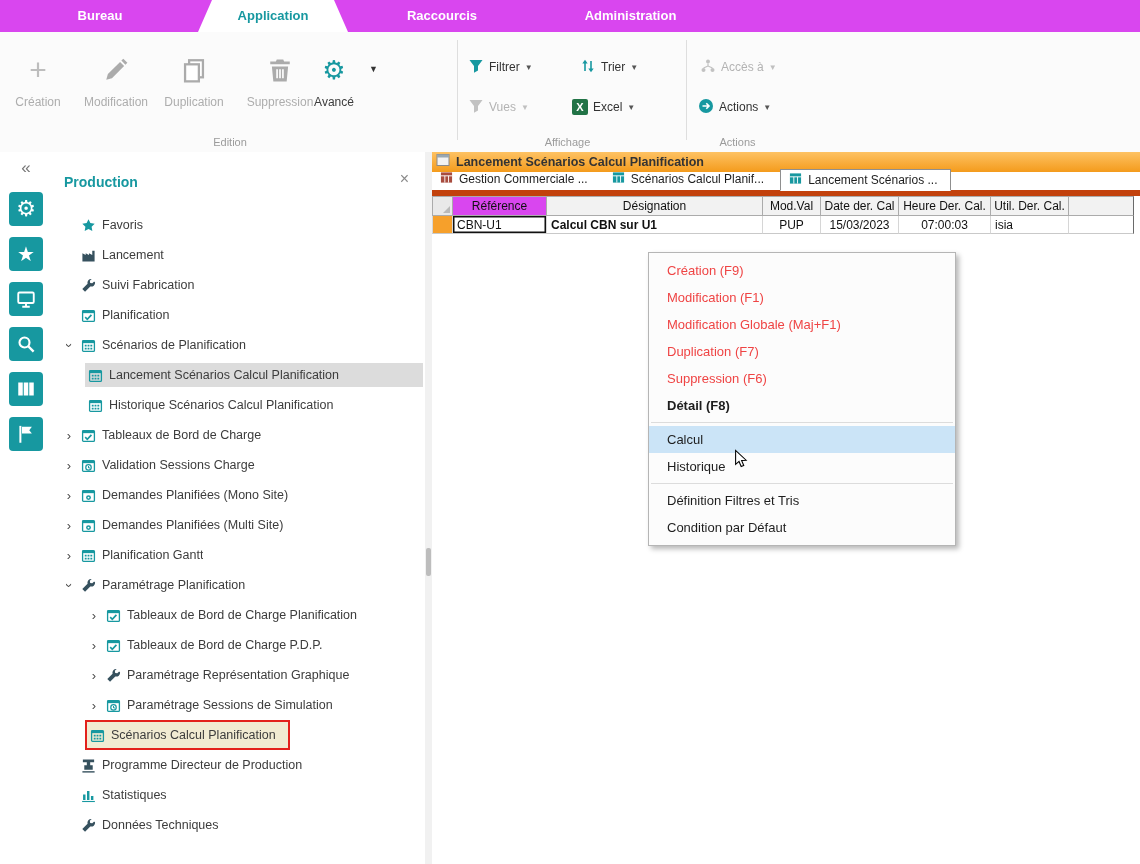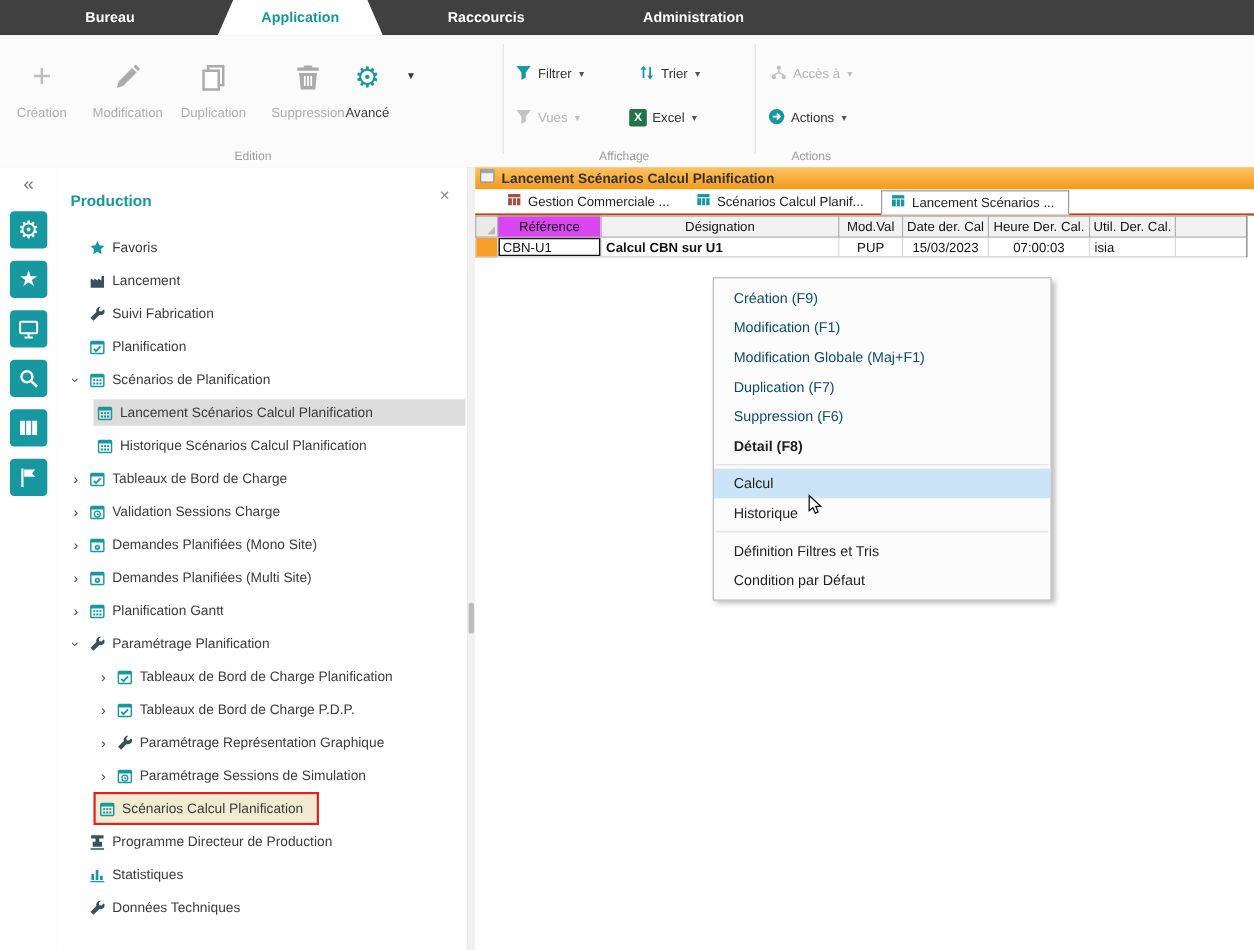--- a/index.html
+++ b/index.html
@@ -1,20 +1,20 @@
 <!DOCTYPE html>
 <html><head>
 <meta charset="utf-8">
 <style>
   html,body{margin:0;padding:0;}
   body{width:1140px;height:864px;position:relative;overflow:hidden;background:#fff;
        font-family:"Liberation Sans",sans-serif;color:#222;}
 
   
-  .menubar{position:absolute;top:0;left:0;width:1140px;height:32px;background:#404040;}
+  .menubar{position:absolute;top:0;left:0;width:1140px;height:32px;background:#d946ef;}
   .mtab{position:absolute;top:0;height:32px;line-height:32px;text-align:center;
         color:#fff;font-weight:bold;font-size:13px;cursor:default;}
   .mtab.active{background:#fff;color:#1798A0;
         clip-path:polygon(14px 0,calc(100% - 14px) 0,100% 100%,0 100%);}
 
   
   .ribbon{position:absolute;top:32px;left:0;width:1140px;height:120px;background:#FBFBFB;
           border-bottom:1px solid #D9D9D9;}
   .big-btn{position:absolute;top:16px;height:78px;text-align:center;}
   .big-btn .bicon{height:44px;display:flex;align-items:center;justify-content:center;}
@@ -61,22 +61,22 @@
   
   .vscroll{position:absolute;top:152px;left:425px;width:7px;bottom:0;background:#F1F1F1;}
   .vthumb{position:absolute;top:396px;left:1px;width:5px;height:28px;background:#BDBDBD;border-radius:2px;}
 
   
   .content{position:absolute;top:152px;left:432px;width:708px;bottom:0;background:#fff;}
   .titlebar{position:absolute;top:0;left:0;right:0;height:20px;
             background:linear-gradient(#FEC263,#F49B1C);display:flex;align-items:center;
             padding-left:4px;gap:6px;box-sizing:border-box;}
   .ttext{font-size:12.5px;font-weight:bold;color:#333;}
-  .tabsrow{position:absolute;top:20px;left:0;right:0;height:24px;border-bottom:2px solid #c2410c;
-           display:flex;align-items:flex-end;padding-left:21px;gap:4px;box-sizing:border-box;}
+  .tabsrow{position:absolute;top:20px;left:0;right:0;height:24px;border-bottom:6px solid #c2410c;
+           display:flex;align-items:flex-end;padding-left:0;gap:4px;box-sizing:border-box;}
   .dtab{display:flex;align-items:center;gap:6px;font-size:12px;color:#1d1d1d;
         padding:3px 12px 3px 8px;height:22px;box-sizing:border-box;white-space:nowrap;cursor:default;}
   .dtab.active{border:1px solid #8F8F8F;border-bottom-color:#fff;background:#fff;position:relative;top:1px;}
 
   .grid{position:absolute;top:44px;left:0;}
   .hrow,.drow{display:flex;}
   .hc{box-sizing:border-box;height:20px;background:#F2F2F2;border:1px solid #ABABAB;border-right:none;
       font-size:12px;display:flex;align-items:center;justify-content:center;color:#111;white-space:nowrap;overflow:hidden;}
   .hc:last-child{border-right:1px solid #6a6a6a;}
   .hc.hl-col{background:#d946ef;}
@@ -90,21 +90,21 @@
   .dc.rowsel{background:#F6A02B;padding:0;}
   .dc.focus{box-shadow:inset 0 0 0 1.5px #111;}
   .ta-c{justify-content:center;} .ta-l{justify-content:flex-start;}
 
   
   .ctxmenu{position:absolute;left:648px;top:252px;width:308px;background:#FCFCFC;
            border:1px solid #B5B5B5;box-shadow:3px 3px 5px rgba(0,0,0,.28);
            padding:4px 0;box-sizing:border-box;z-index:50;}
   .mi{height:27px;line-height:27px;padding-left:18px;font-size:13px;color:#1E1E1E;
       cursor:default;white-space:nowrap;}
-  .mi.disabled{color:#0c4a6e;}
+  .mi.disabled{color:#ef4444;}
   .mi.bold{font-weight:bold;}
   .mi.hl{background:#CBE4F7;}
   .msep{height:1px;background:#DCDCDC;margin:3px 2px;}
   .cursor-icon{position:absolute;left:85px;top:196px;pointer-events:none;}
 </style>
 </head>
 <body>
 
 <div class="menubar" id="menubar">
     <div class="mtab" style="left: 38px; width: 124px;">Bureau</div>

